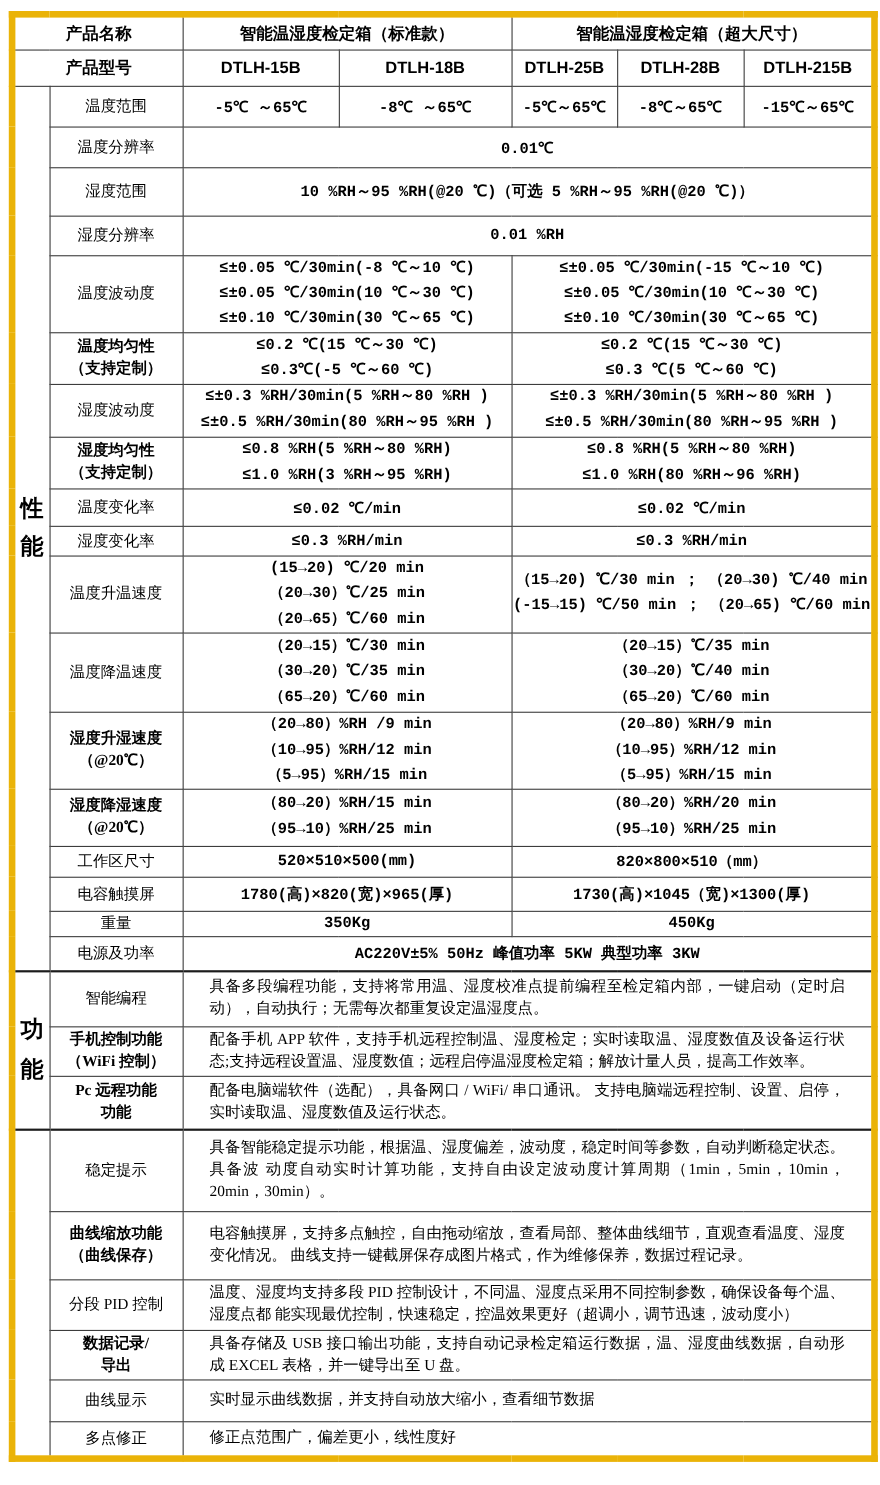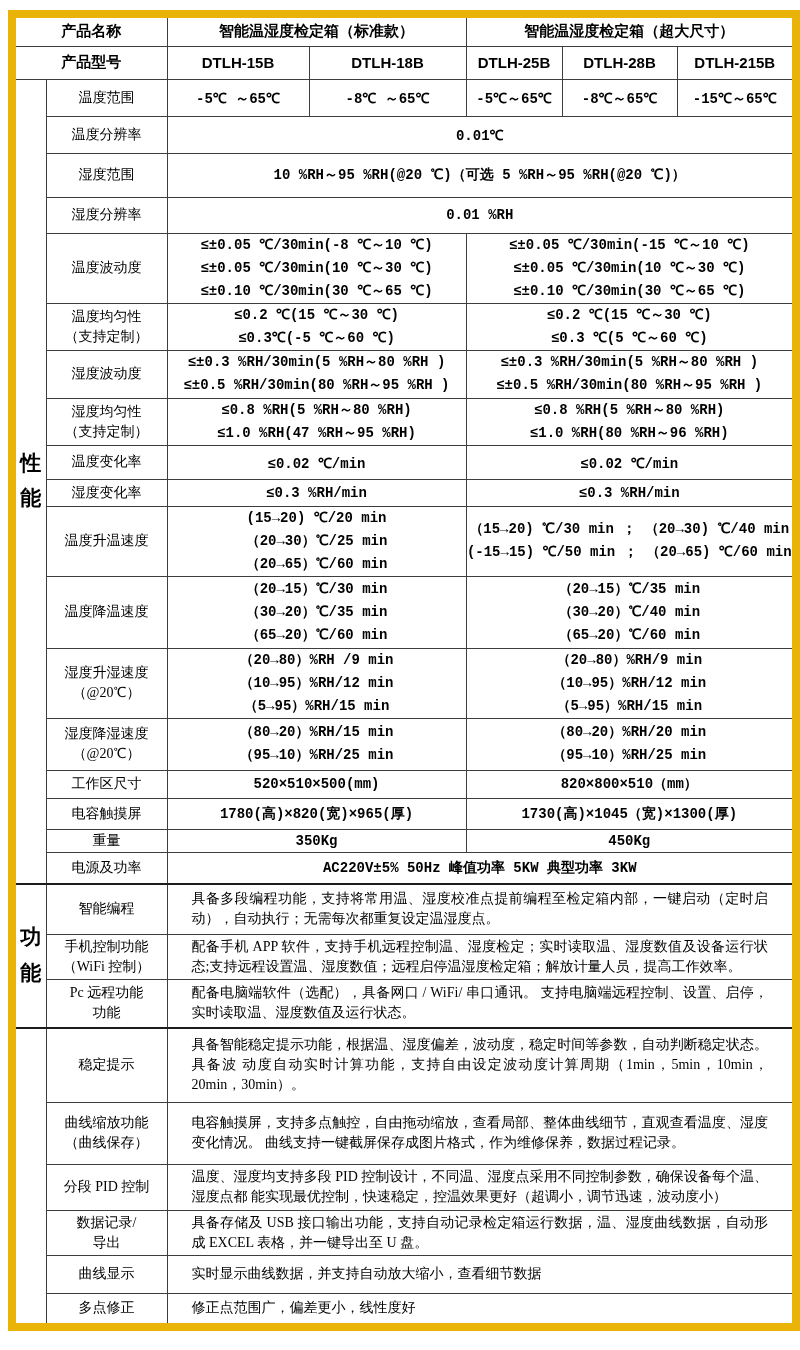--- a/index.html
+++ b/index.html
@@ -1,33 +1,33 @@
 <!DOCTYPE html>
 <html><head>
 <meta charset="utf-8">
 <style>
   html,body{margin:0;padding:0;background:#ffffff;}
   body{width:800px;height:1350px;overflow:hidden;font-family:"Liberation Sans",sans-serif;color:#000;}
   .page{position:relative;width:800px;height:1350px;background:#fff;}
   table.spec{
     position:absolute;left:8px;top:10px;width:784px;
     border-collapse:collapse;table-layout:fixed;
-    border:8px solid #eab308;
+    border:6px solid #eab308;
   }
   td{
     border:1px solid #3d3d3d;
     text-align:center;vertical-align:middle;
     font-size:14px;padding:0;overflow:hidden;
   }
   tr.sec > td{border-top:2px solid #1c1c1c;}
   .b{font-weight:bold;font-size:15px;}
   .cjk{font-family:"Liberation Serif",serif;}
   .v{font-weight:bold;font-family:Liberation Mono, monospace;}
   .ln{line-height:23px;}
-  .lbl .ln{line-height:20px;font-weight:normal;}
+  .lbl .ln{line-height:20px;font-weight:bold;}
   .para{
     text-align:justify;vertical-align:middle;
     padding:2px 24px;line-height:20px;font-size:14px;
     font-family:"Liberation Serif",serif;
   }
   .grp{vertical-align:middle;}
   .grp .vert{
     width:1.15em;margin:0 auto;word-break:break-all;
     line-height:1.7;font-size:21px;font-weight:bold;
     font-family:"Liberation Serif",serif;
@@ -124,21 +124,21 @@
     <div class="ln">≤±0.5 %RH/30min(80 %RH～95 %RH )</div>
   </td>
 </tr>
 <tr style="height:47px">
   <td class="cjk lbl">
     <div class="ln">湿度均匀性</div>
     <div class="ln">（支持定制）</div>
   </td>
   <td colspan="2" class="v">
     <div class="ln">≤0.8 %RH(5 %RH～80 %RH)</div>
-    <div class="ln">≤1.0 %RH(47 %RH～95 %RH)</div>
+    <div class="ln">≤1.0 %RH(3 %RH～95 %RH)</div>
   </td>
   <td colspan="3" class="v">
     <div class="ln">≤0.8 %RH(5 %RH～80 %RH)</div>
     <div class="ln">≤1.0 %RH(80 %RH～96 %RH)</div>
   </td>
 </tr>
 <tr style="height:34px">
   <td class="cjk lbl">温度变化率</td>
   <td colspan="2" class="v">≤0.02 ℃/min</td>
   <td colspan="3" class="v">≤0.02 ℃/min</td>

